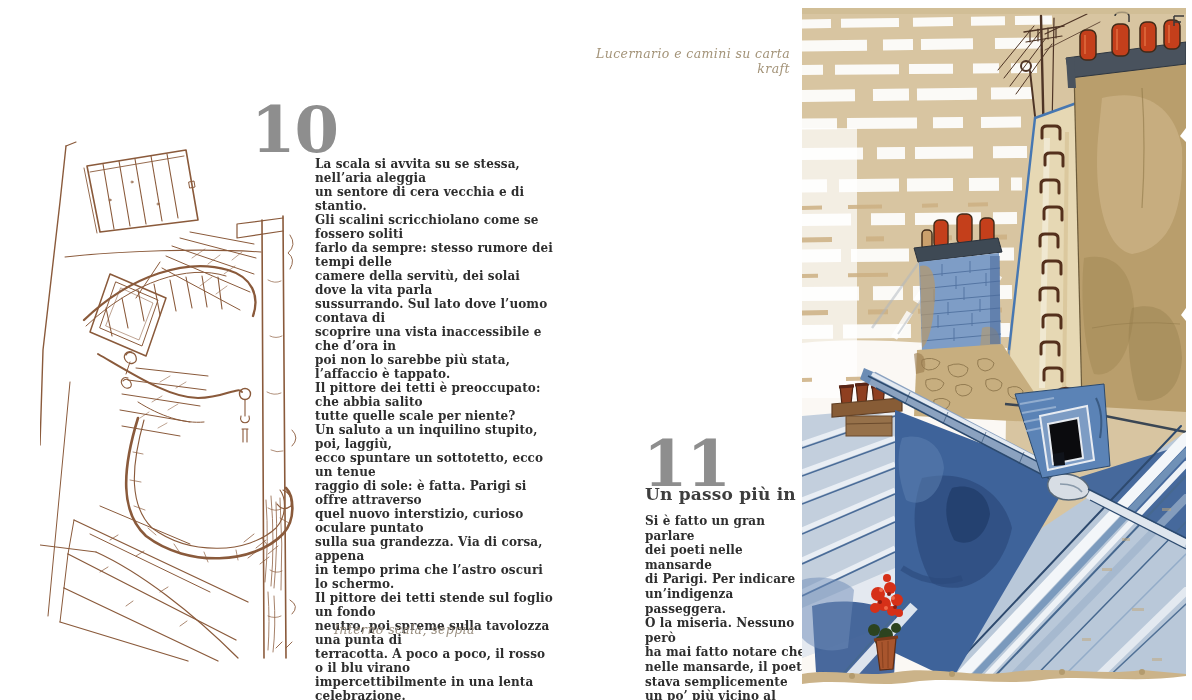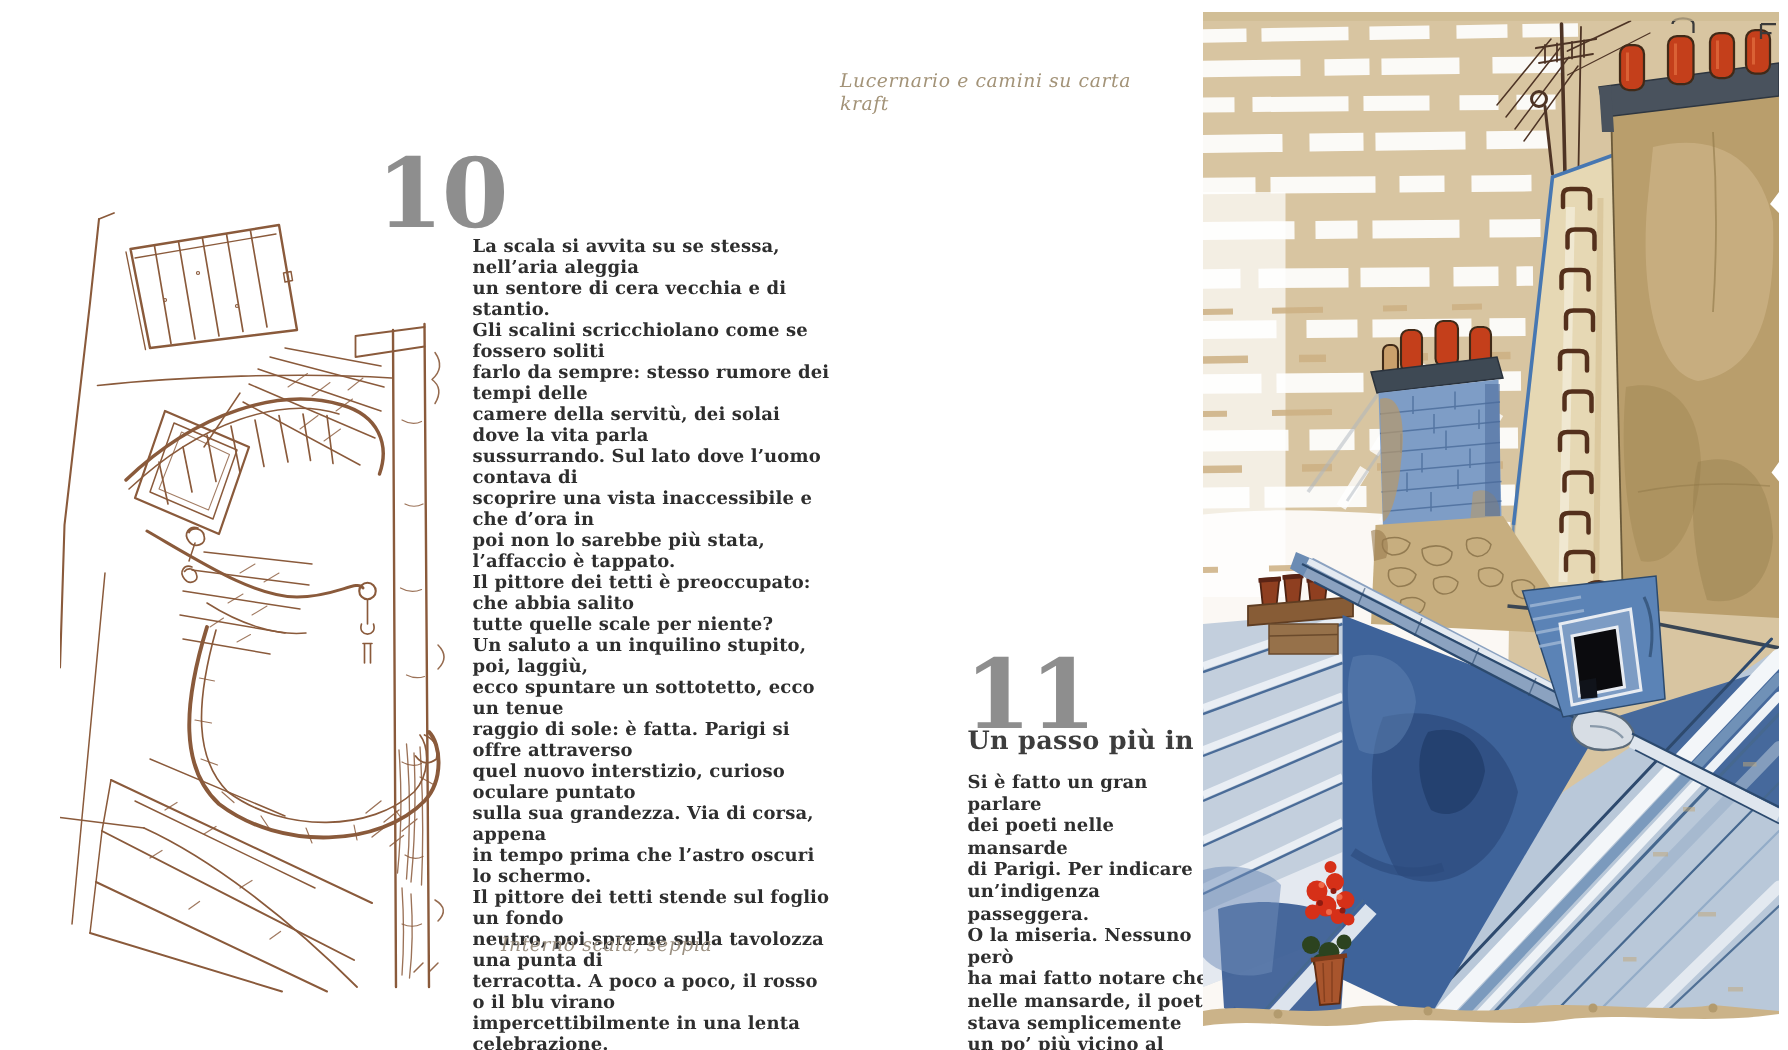--- a/index.html
+++ b/index.html
@@ -17,21 +17,21 @@
   }
   .bodytext{
     position:absolute;font-size:12px;font-weight:600;color:#2e2e2e;
     line-height:14px;white-space:pre-line;letter-spacing:.1px;
   }
   .bodytext.narrow{line-height:14.6px;}
   .caption{
     position:absolute;font-style:italic;font-size:12.5px;color:#9a8f80;
     letter-spacing:.4px;
   }
-  .caption.kraft{color:#a39378;width:230px;}
+  .caption.kraft{color:#a39378;text-align:right;width:230px;}
   svg{position:absolute;display:block;}
 </style>
 </head>
 <body>
 
 <div id="spread">
 
   <div class="secnum" style="left:251px;top:98px">10</div>
 
 

